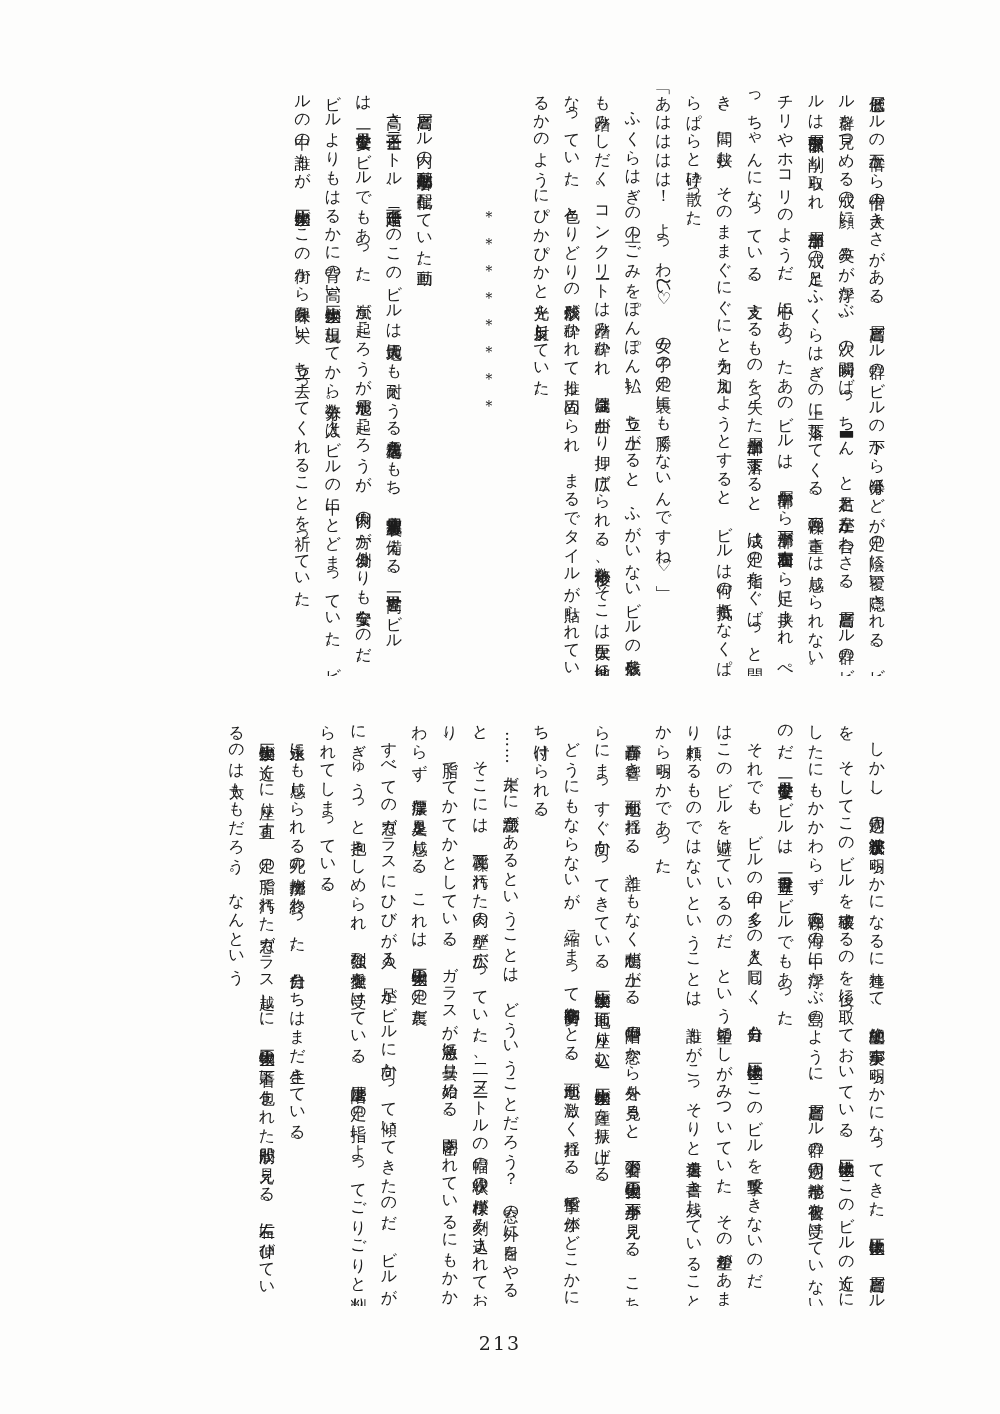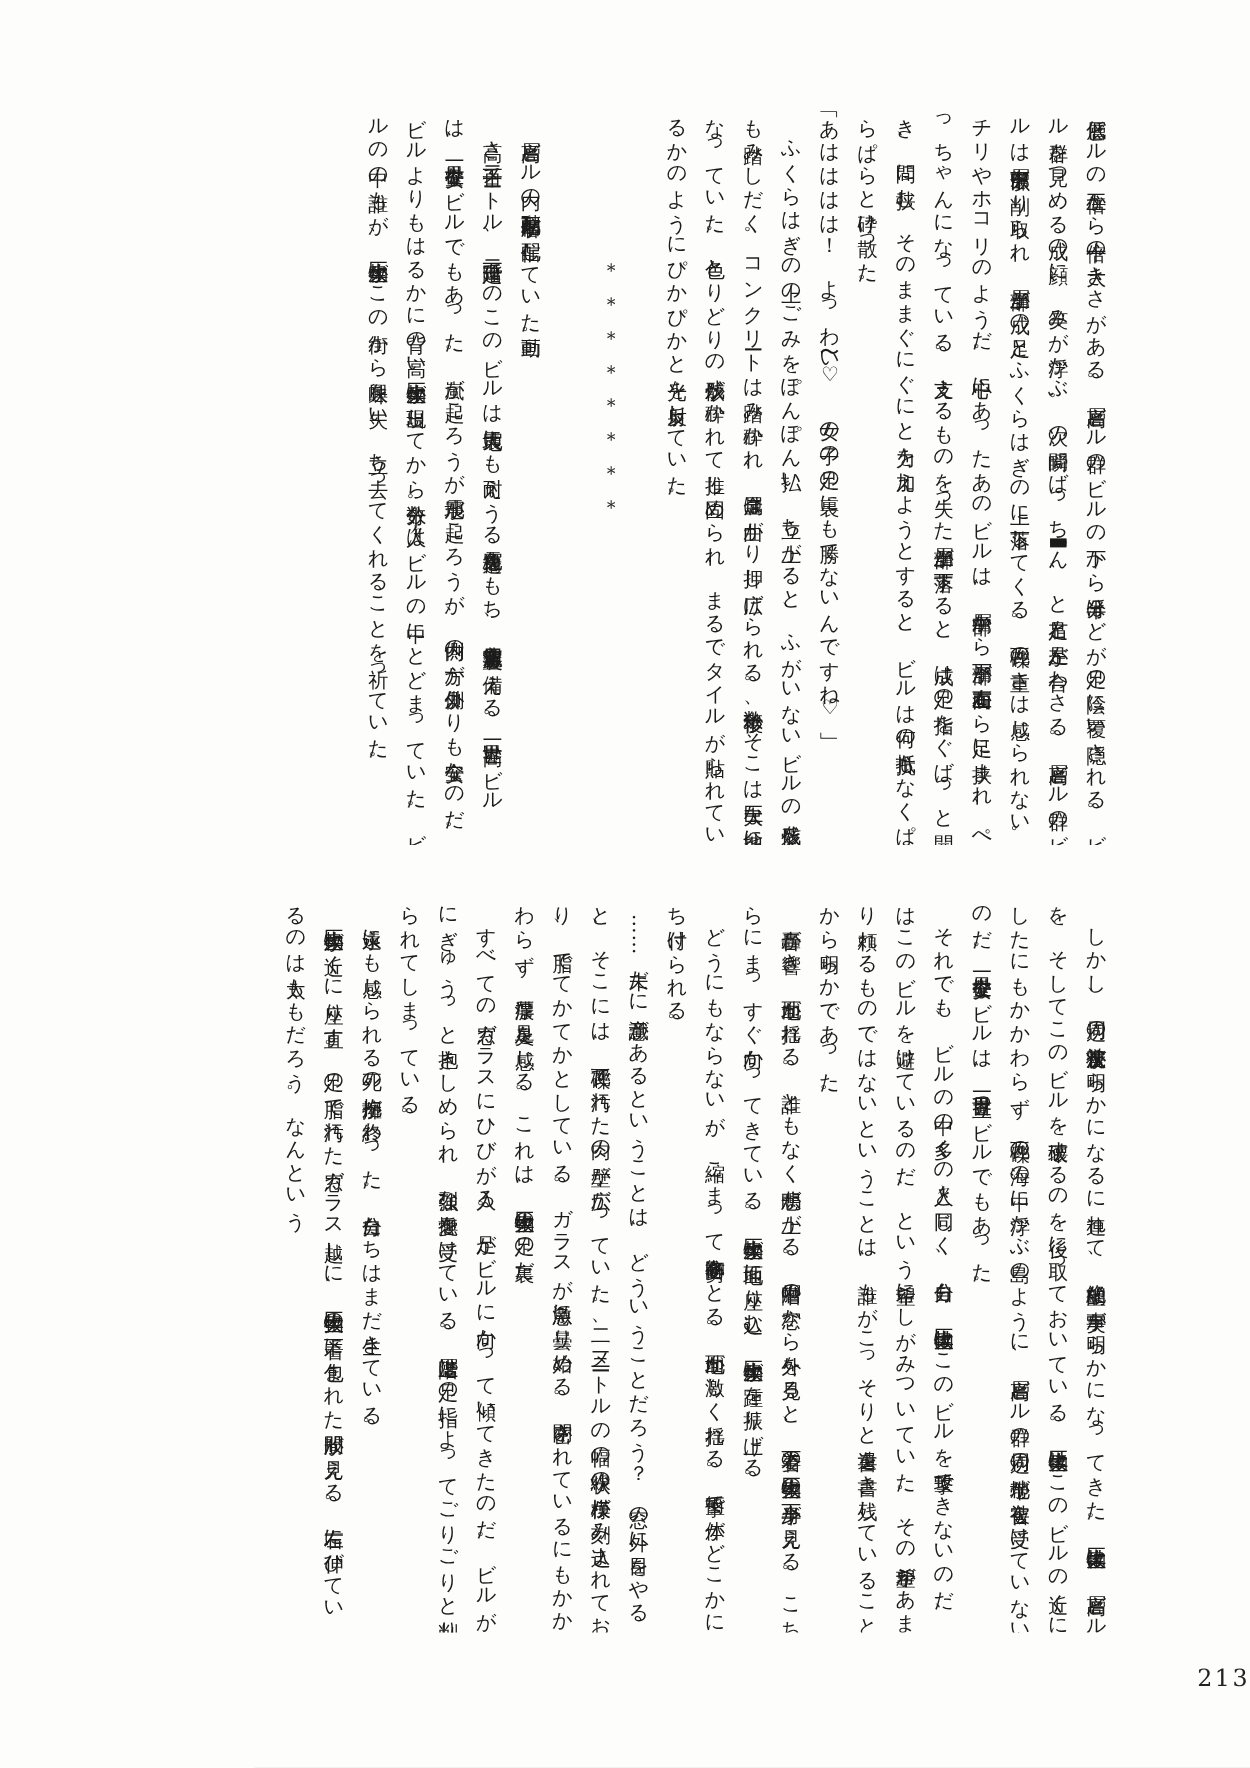--- a/index.html
+++ b/index.html
@@ -42,21 +42,21 @@
     letter-spacing: 11px;
     margin-right: 22px;
     margin-left: 34px;
     color: #2a2a2a;
   }
   .page-number {
     position: absolute;
     left: 0;
     right: 0;
     top: 1332px;
-    text-align: right;
+    text-align: center;
     font-size: 19px;
     letter-spacing: 2px;
     color: #222222;
   }
 </style>
 </head>
 <body>
 
 <div class="page">
 

